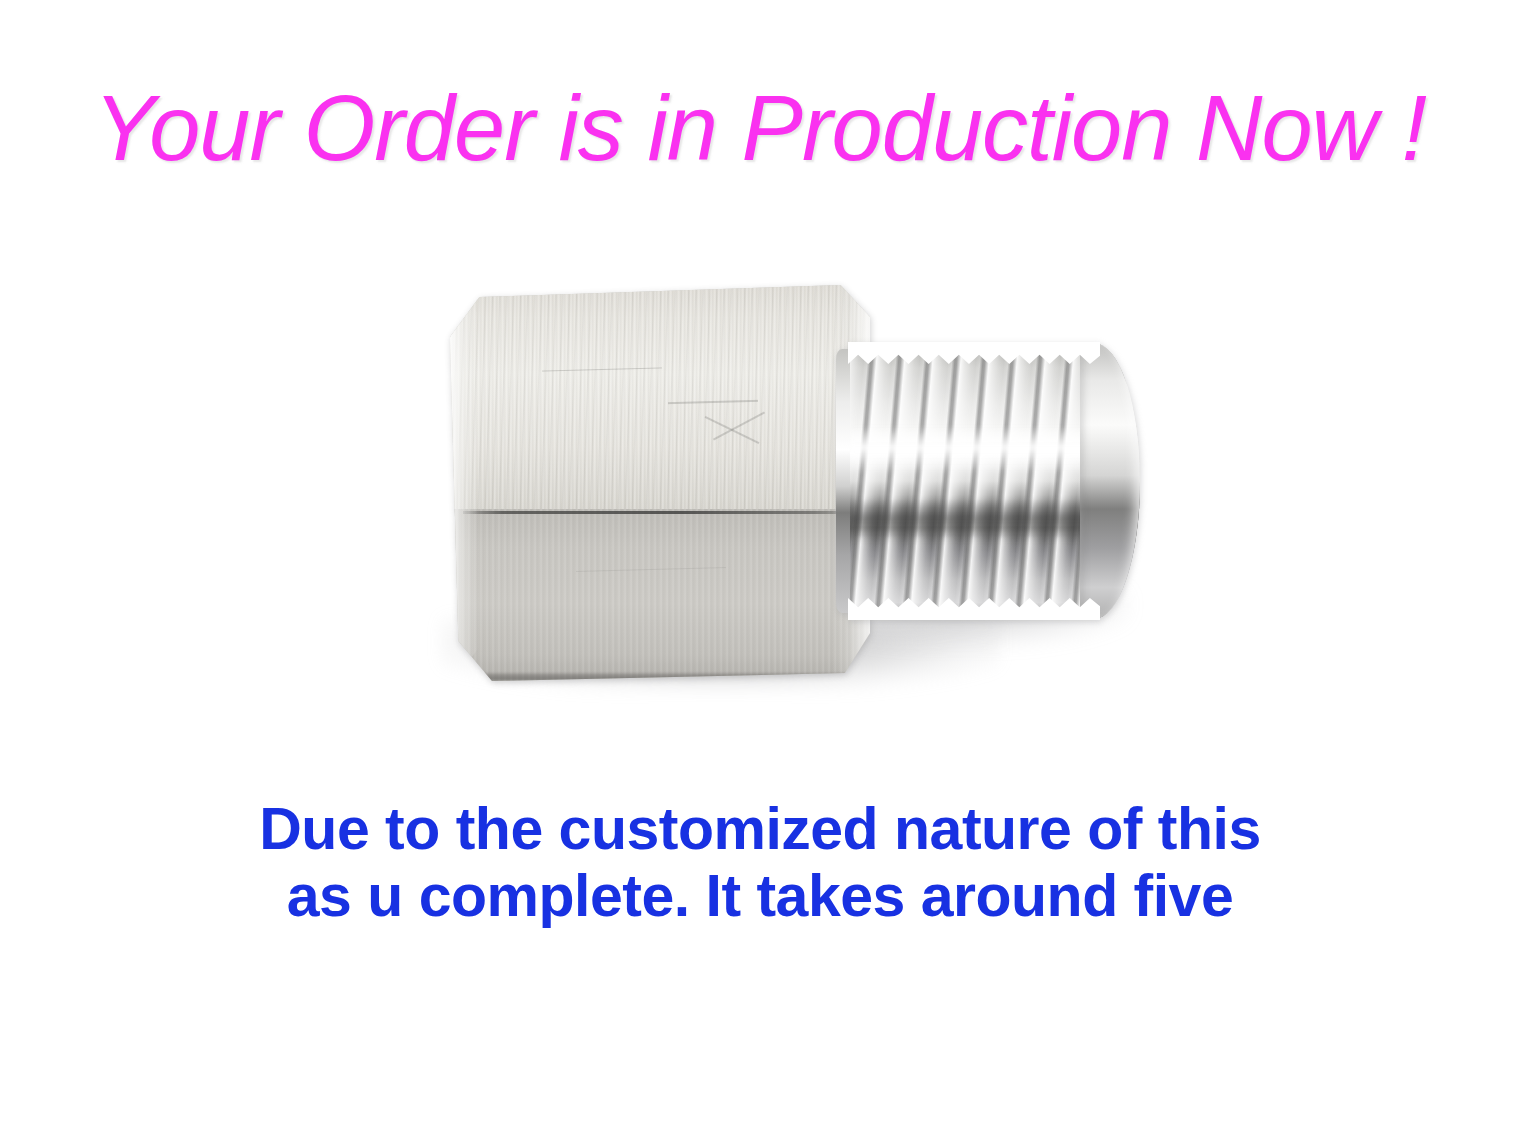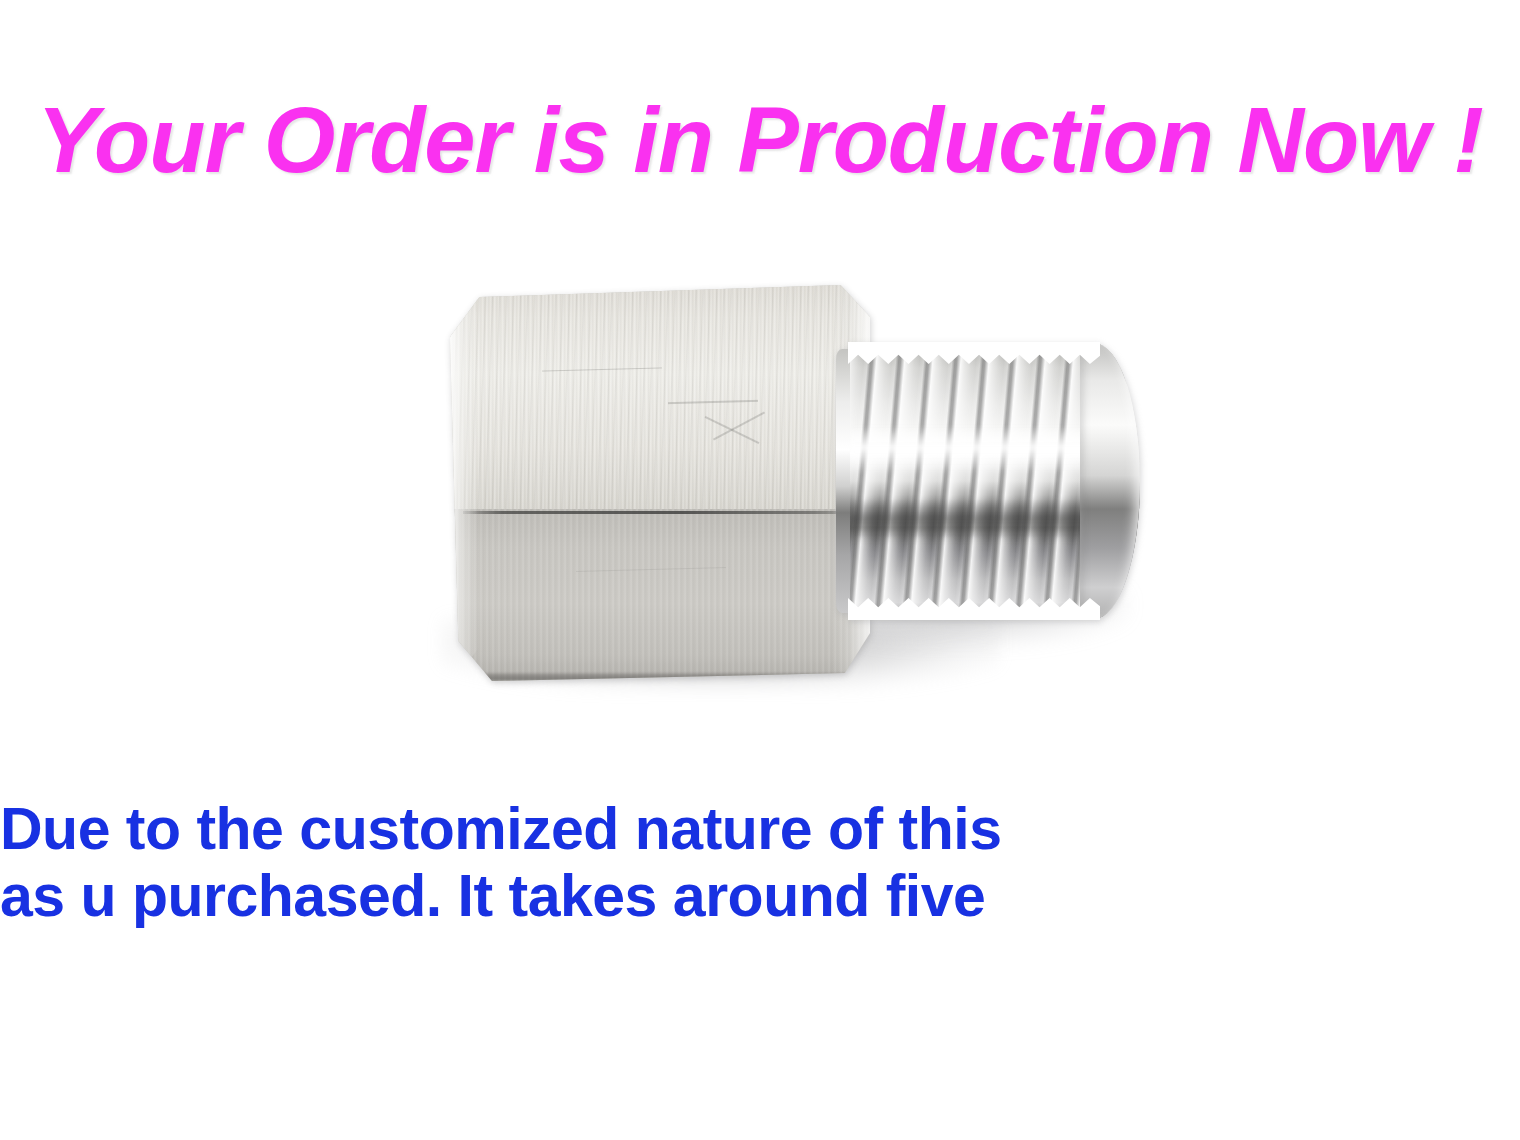--- a/index.html
+++ b/index.html
@@ -16,25 +16,25 @@
     width: 1520px;
     height: 1140px;
     background: #ffffff;
     overflow: hidden;
   }
 
   
   #headline {
     position: absolute;
     left: 0;
-    top: 88px;
+    top: 76px;
     width: 1520px;
     text-align: center;
     font-family: "Liberation Sans", sans-serif;
-    font-weight: bold;
+    font-weight: normal;
     font-style: italic;
     font-size: 92px;
     line-height: 104px;
     letter-spacing: -1px;
     color: #FA31F0;
     white-space: nowrap;
     text-shadow: 2px 2px 2px rgba(210,210,210,0.55);
   }
 
   
@@ -334,20 +334,21 @@
       #d0d0cf 52%, #7d7d7c 62%, #a6a6a7 78%, #c9c9ca 100%);
     border-radius: 6px 0 0 6px / 10px 0 0 10px;
   }
 
   
   #body-copy {
     position: absolute;
     left: 0;
     top: 796px;
     width: 1520px;
+    text-align: center;
     font-family: "Liberation Sans", sans-serif;
     font-weight: bold;
     font-size: 59px;
     line-height: 67px;
     letter-spacing: -0.5px;
     color: #1831E2;
   }
   #body-copy .ln {
     display: block;
     white-space: nowrap;
@@ -391,16 +392,16 @@
         <div class="thread-cap"></div>
       </div>
       <div class="thread-teeth-top"></div>
       <div class="thread-teeth-bot"></div>
     </div>
 
   </div>
 
   <div id="body-copy">
     <span class="ln">Due to the customized nature of this</span>
-    <span class="ln">as u purchased. It takes around five</span>
+    <span class="ln">as u complete. It takes around five</span>
   </div>
 
 </div>
 
 </body></html>

